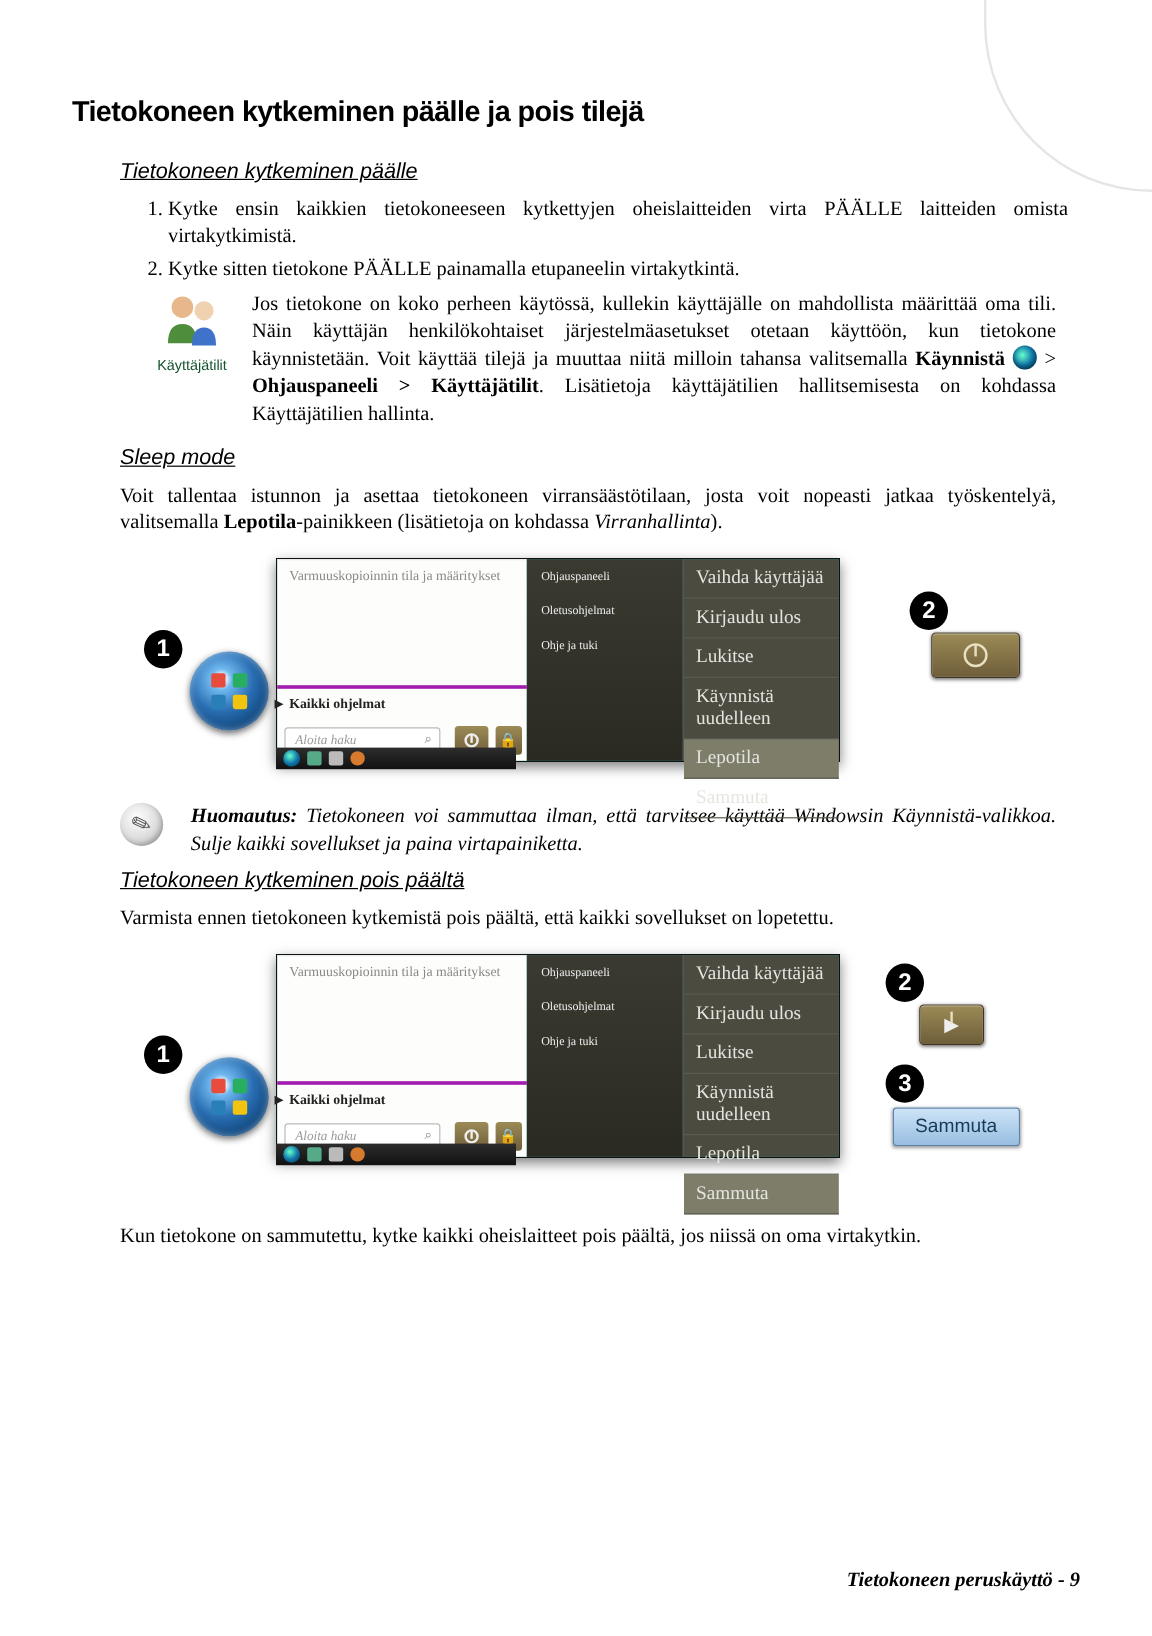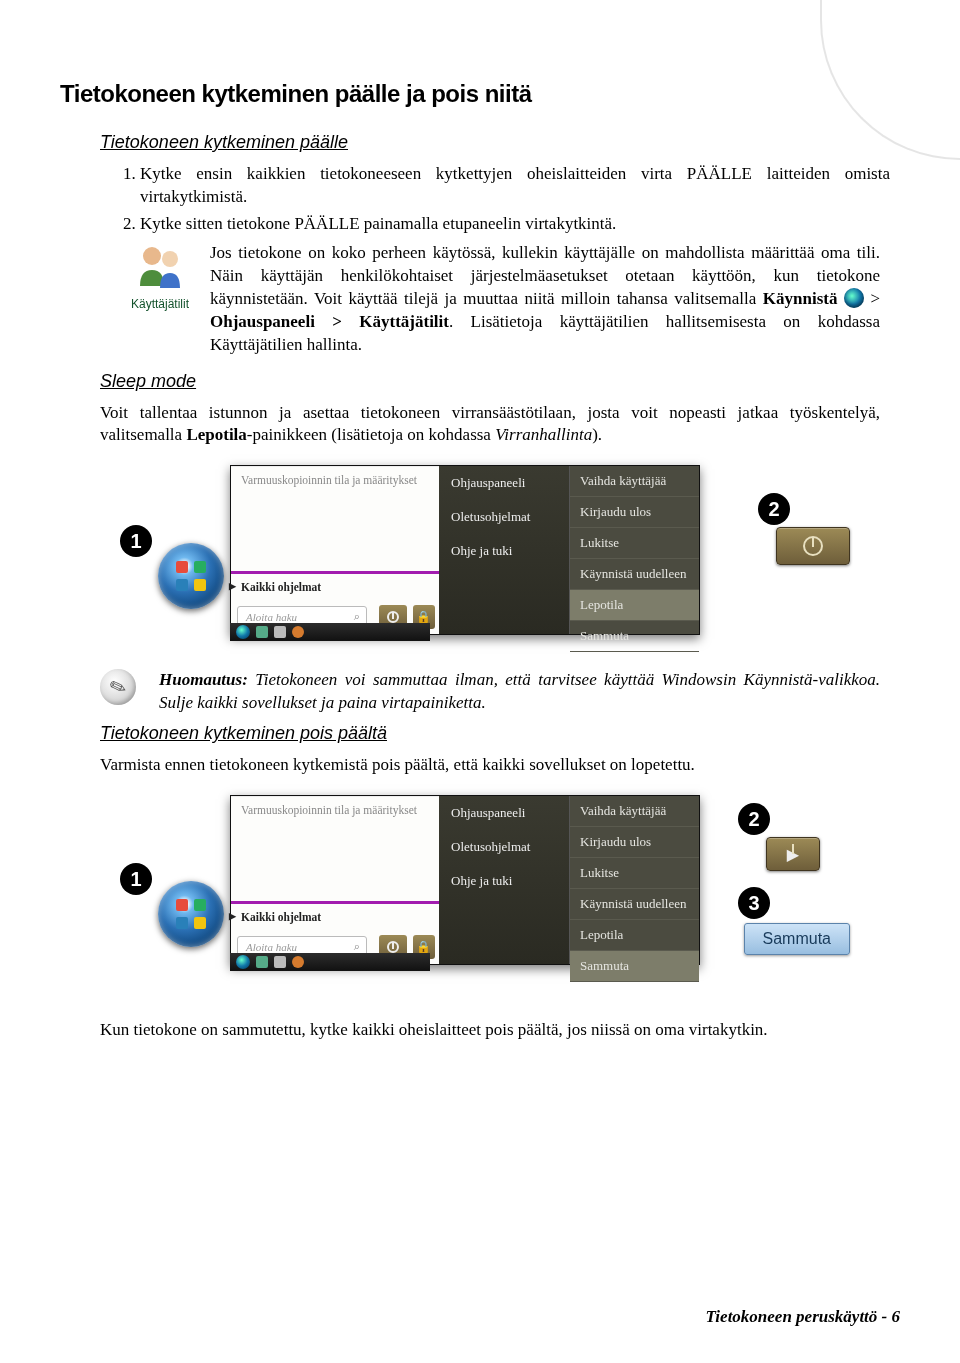--- a/index.html
+++ b/index.html
@@ -193,32 +193,32 @@
   .sm-search::after{
     content:'⌕'; position:absolute; right:6px; top:3px; color:#888; font-style:normal;
   }
   .sm-mid {
     flex: 0 0 130px;
     background: linear-gradient(#3a3a30, #2a2a22);
     color: #eee;
   }
   .sm-mid .mi {
     padding: 9px 12px;
-    font-size: 13px;
+    font-size: 10px;
   }
   .sm-right {
     flex: 1;
     background: #4b4b40;
     color: #e5e5e0;
     border-left: 1px solid #555;
     position: relative;
   }
   .sm-right .ri {
     padding: 7px 10px;
-    font-size: 13px;
+    font-size: 16px;
     border-bottom: 1px solid #5a5a4e;
   }
   .sm-right .ri.hl { background: #7d7d6a; }
   .taskbar {
     position: absolute;
     left: 100px;
     top: 158px;
     width: 200px;
     height: 18px;
     background: linear-gradient(#2d2d2d,#111);
@@ -301,21 +301,21 @@
     font-style: italic;
     font-weight: bold;
     font-size: 17px;
   }
 </style>
 </head>
 <body>
 
 <div class="page-decoration"></div>
 
-<h1 class="section-title">Tietokoneen kytkeminen päälle ja pois niitä</h1>
+<h1 class="section-title">Tietokoneen kytkeminen päälle ja pois tilejä</h1>
 
 <h2 class="subsection">Tietokoneen kytkeminen päälle</h2>
 
 <ol class="steps">
   <li>Kytke ensin kaikkien tietokoneeseen kytkettyjen oheislaitteiden virta PÄÄLLE laitteiden omista virtakytkimistä.</li>
   <li>Kytke sitten tietokone PÄÄLLE painamalla etupaneelin virtakytkintä.</li>
 </ol>
 
 <div class="user-block">
   <div class="user-icon-box">
@@ -448,13 +448,13 @@
   <div class="callout" style="right:60px;top:8px;">2</div>
   <div class="power-chip arrow" style="right:10px;top:42px;width:54px;height:34px;">
     <div class="picon">▶</div>
   </div>
   <div class="callout" style="right:60px;top:92px;">3</div>
   <div class="shutdown-btn" style="right:-20px;top:128px;">Sammuta</div>
 </div>
 
 <p class="plain-para" style="margin-top:18px;">Kun tietokone on sammutettu, kytke kaikki oheislaitteet  pois päältä, jos niissä on oma virtakytkin.</p>
 
-<div class="footer">Tietokoneen peruskäyttö - 6</div>
+<div class="footer">Tietokoneen peruskäyttö - 9</div>
 
 </body></html>

